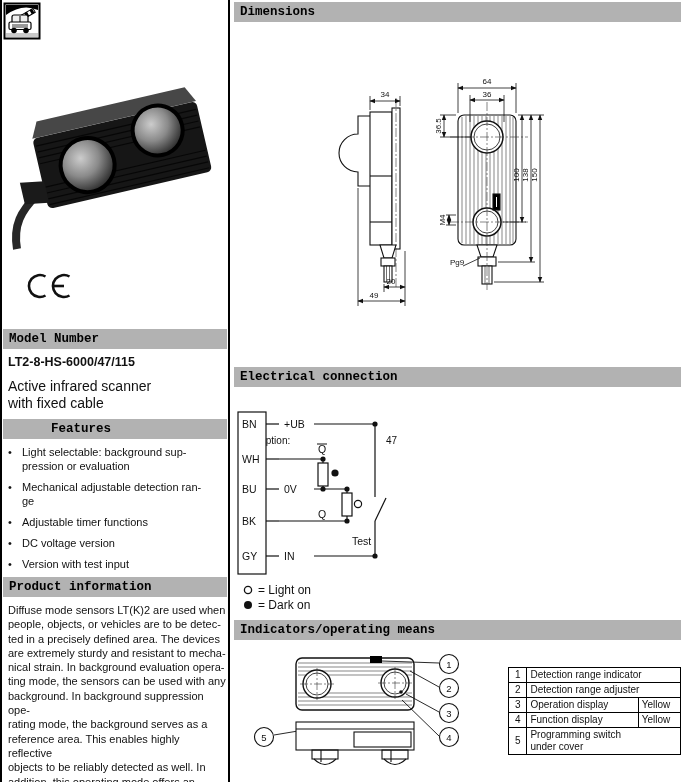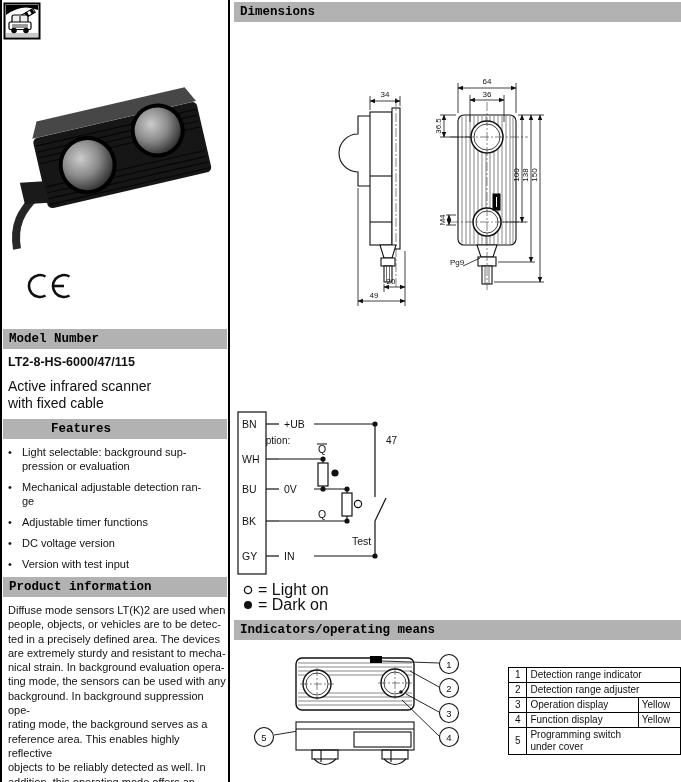--- a/index.html
+++ b/index.html
@@ -10,21 +10,21 @@
        font-size:12.5px;line-height:20px;height:20px;padding-left:6px;box-sizing:border-box;font-family:Liberation Mono, monospace;}
   .vrule{position:absolute;top:0;bottom:0;width:2px;background:#000;}
   .bodytext{font-size:11px;line-height:14.3px;white-space:pre-line;}
   .modelnum{font-weight:bold;font-size:12.5px;text-align:right;}
   .subline{font-size:14px;margin-top:6px;}
   ul.feat{list-style:none;margin:0;padding:0;font-size:11px;line-height:14px;}
   ul.feat li{display:flex;margin-bottom:7px;}
   ul.feat li .bullet{width:14px;flex:none;}
   ul.feat li .ftext{white-space:pre-line;}
   .optrow{font-size:10px;margin-top:42px;}
-  .legendrow{display:flex;align-items:center;font-size:16px;height:14px;text-align:center;}
+  .legendrow{display:flex;align-items:center;font-size:12px;height:14px;text-align:center;}
   .legendrow svg{margin-right:5px;}
   table.ind{border-collapse:collapse;font-size:10px;line-height:12px;}
   table.ind td{border:1px solid #000;padding:1px 3px;vertical-align:middle;background:#fff;}
   table.ind td.num{width:12px;text-align:center;}
   table.ind td.lbl{width:110px;}
   table.ind td.val{width:36px;}
   table.ind td.pre{white-space:pre-line;}
   svg text{font-family:"Liberation Sans",sans-serif;fill:#111;}
 </style>
 </head>
@@ -230,20 +230,21 @@
       <text x="285" y="149" text-anchor="middle" transform="rotate(-90 285 149)">100</text>
       <text x="294" y="149" text-anchor="middle" transform="rotate(-90 294 149)">138</text>
       <text x="303" y="149" text-anchor="middle" transform="rotate(-90 303 149)">150</text>
       <text x="211" y="194" text-anchor="middle" transform="rotate(-90 211 194)">M4</text>
       <text x="216" y="239">Pg9</text>
       <text x="157" y="258" text-anchor="middle">20</text>
       <text x="140" y="272" text-anchor="middle">49</text>
     </g>
   </svg>
 
+  <div class="bar" style="left:234px;top:367px;width:447px;">Electrical connection</div>
   <div class="abs optrow" style="left:258px;top:393px;">Option:</div>
   <div class="abs optrow" style="left:386px;top:393px;">47</div>
 
   <svg class="abs" style="left:234px;top:405px" width="447" height="175" viewBox="0 0 447 175">
     <g stroke="#111" stroke-width="1.2" fill="none">
       <rect x="4" y="7" width="28" height="162" fill="#fff"></rect>
       <line x1="32" y1="19" x2="45" y2="19"></line>
       <line x1="32" y1="54" x2="45" y2="54"></line>
       <line x1="32" y1="84" x2="45" y2="84"></line>
       <line x1="32" y1="116" x2="45" y2="116"></line>

